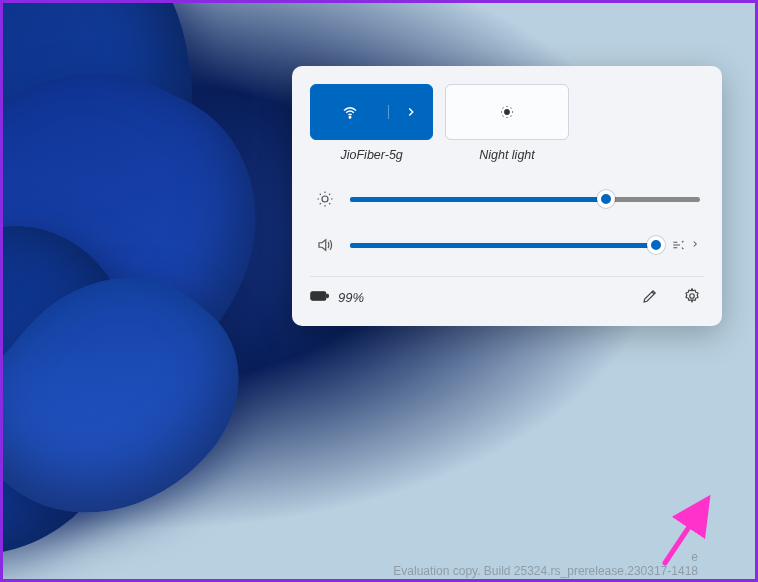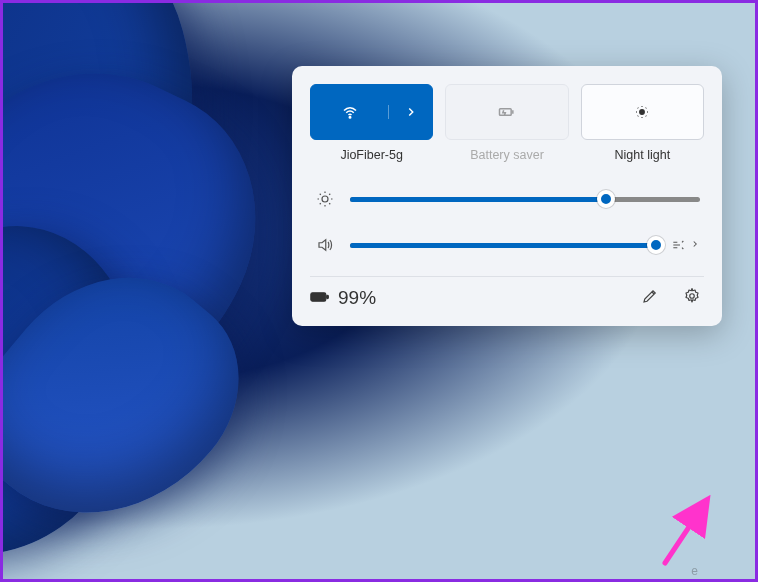--- a/index.html
+++ b/index.html
@@ -6,21 +6,21 @@
     body { width: 758px; height: 582px; overflow: hidden; position: relative; background: #a8bcc8; }
     .frame-border { position: absolute; inset: 0; border: 3px solid #8a2be2; pointer-events: none; z-index: 1000; }
     .wallpaper { position: absolute; inset: 0; background: radial-gradient(ellipse at 20% 40%, #1a3a8a 0%, #0a1f5a 30%, #b8d0e0 60%); }
     .wallpaper-swirl { position: absolute; width: 500px; height: 600px; left: -100px; top: -50px; }
     .swirl-shape { position: absolute; border-radius: 50% 40% 60% 30%; background: linear-gradient(135deg, #0a2a7a, #1545aa); box-shadow: inset -20px -20px 60px rgba(0,0,0,0.4), 10px 10px 40px rgba(10,30,90,0.6); }
     .s1 { width: 380px; height: 420px; left: -80px; top: -40px; transform: rotate(-15deg); }
     .s2 { width: 320px; height: 360px; left: 20px; top: 120px; transform: rotate(25deg); background: linear-gradient(135deg, #0d3090, #2050c0); }
     .s3 { width: 280px; height: 320px; left: -40px; top: 280px; transform: rotate(-10deg); }
     .s4 { width: 220px; height: 260px; left: 100px; top: 320px; transform: rotate(40deg); background: linear-gradient(135deg, #1040a0, #2a5ad0); }
 
-    .panel { position: absolute; right: 36px; top: 66px; width: 430px; background: #f2f4f8; border-radius: 10px; box-shadow: 0 8px 32px rgba(0,0,0,0.25); padding: 18px; }
+    .panel { position: absolute; right: 36px; top: 66px; width: 430px; background: #f2f4f8; border-radius: 10px; box-shadow: 0 8px 32px rgba(0,0,0,0.25); padding: 18px; font-style: italic; }
     .tiles-grid { display: grid; grid-template-columns: repeat(3, 1fr); gap: 12px; }
     .tile-group { display: flex; flex-direction: column; align-items: center; gap: 8px; }
     .tile { width: 100%; height: 56px; border-radius: 6px; display: flex; align-items: center; justify-content: center; position: relative; border: 1px solid #d0d4dc; background: #fbfcfe; cursor: pointer; }
     .tile.active { background: #0067c0; border-color: #0067c0; }
     .tile.active .icon-glyph { color: #fff; }
     .tile.disabled { opacity: 0.45; cursor: default; background: #eef0f4; }
     .tile-split { display: flex; }
     .tile-split .tile-main { flex: 1; display: flex; align-items: center; justify-content: center; }
     .tile-split .tile-expand { width: 44px; display: flex; align-items: center; justify-content: center; border-left: 1px solid rgba(255,255,255,0.3); }
     .tile.active .tile-expand { border-left-color: rgba(255,255,255,0.35); }
@@ -33,41 +33,42 @@
     .sliders { margin-top: 28px; display: flex; flex-direction: column; gap: 28px; padding: 0 4px; }
     .slider-row { display: flex; align-items: center; gap: 14px; }
     .slider-icon { width: 22px; display: flex; justify-content: center; color: #555; }
     .slider-track { flex: 1; position: relative; height: 18px; display: flex; align-items: center; }
     .track-bg { position: absolute; left: 0; right: 0; height: 5px; background: #888; border-radius: 3px; }
     .track-fill { position: absolute; left: 0; height: 5px; background: #0067c0; border-radius: 3px; }
     .slider-thumb { position: absolute; width: 18px; height: 18px; border-radius: 50%; background: #0067c0; border: 4px solid #fff; box-shadow: 0 0 0 1px rgba(0,0,0,0.15); transform: translateX(-50%); }
     .slider-extra { display: flex; align-items: center; gap: 2px; color: #555; }
 
     .footer { margin-top: 22px; padding-top: 10px; border-top: 1px solid #dde0e6; display: flex; align-items: center; justify-content: space-between; height: 32px; }
-    .footer-left { display: flex; align-items: center; gap: 8px; color: #333; font-size: 19px; }
+    .footer-left { display: flex; align-items: center; gap: 8px; color: #333; font-size: 13px; }
     .footer-right { display: flex; align-items: center; gap: 18px; }
     .footer-btn { color: #444; cursor: pointer; display: flex; align-items: center; justify-content: center; width: 24px; height: 24px; }
 
     .arrow-annotation { position: absolute; right: 18px; bottom: 10px; z-index: 500; pointer-events: none; }
     .watermark { position: absolute; bottom: 4px; right: 60px; color: rgba(60,60,60,0.35); font-size: 12px; text-align: right; z-index: 1; }
   </style>
 </head>
 <body>
 
 <div class="wallpaper">
   <div class="wallpaper-swirl">
     <div class="swirl-shape s1"></div>
     <div class="swirl-shape s2"></div>
     <div class="swirl-shape s3"></div>
     <div class="swirl-shape s4"></div>
   </div>
 </div>
 
 <div class="watermark">
   <div>e</div>
+  <div>Evaluation copy. Build 25324.rs_prerelease.230317-1418</div>
 </div>
 
 <div class="panel">
   <div class="tiles-grid">
 
     <div class="tile-group">
       <div class="tile active tile-split">
         <div class="tile-main">
           <span class="icon-glyph">
             <svg width="18" height="18" viewBox="0 0 24 24" fill="none" stroke="currentColor" stroke-width="2">
@@ -84,32 +85,20 @@
                 <path d="M9 6l6 6-6 6"></path>
               </svg>
           </span>
         </div>
       </div>
       <div class="tile-label">JioFiber-5g</div>
     </div>
 
 
 
-    <div class="tile-group">
-      <div class="tile disabled">
-        <span class="icon-glyph">
-          <svg width="20" height="20" viewBox="0 0 24 24" fill="none" stroke="currentColor" stroke-width="1.8">
-              <rect x="3" y="8" width="14" height="8" rx="1"></rect>
-              <path d="M19 10v4"></path>
-              <path d="M8 10l-1 3h3l-1 3"></path>
-            </svg>
-        </span>
-      </div>
-      <div class="tile-label disabled">Battery saver</div>
-    </div>
 
     <div class="tile-group">
       <div class="tile">
         <span class="icon-glyph">
           <svg width="18" height="18" viewBox="0 0 24 24" fill="none" stroke="currentColor" stroke-width="1.8">
               <circle cx="12" cy="12" r="3" fill="currentColor"></circle>
               <path d="M12 4v1M12 19v1M4 12h1M19 12h1M6.3 6.3l.7.7M17 17l.7.7M6.3 17.7l.7-.7M17 7l.7-.7"></path>
             </svg>
         </span>
       </div>

